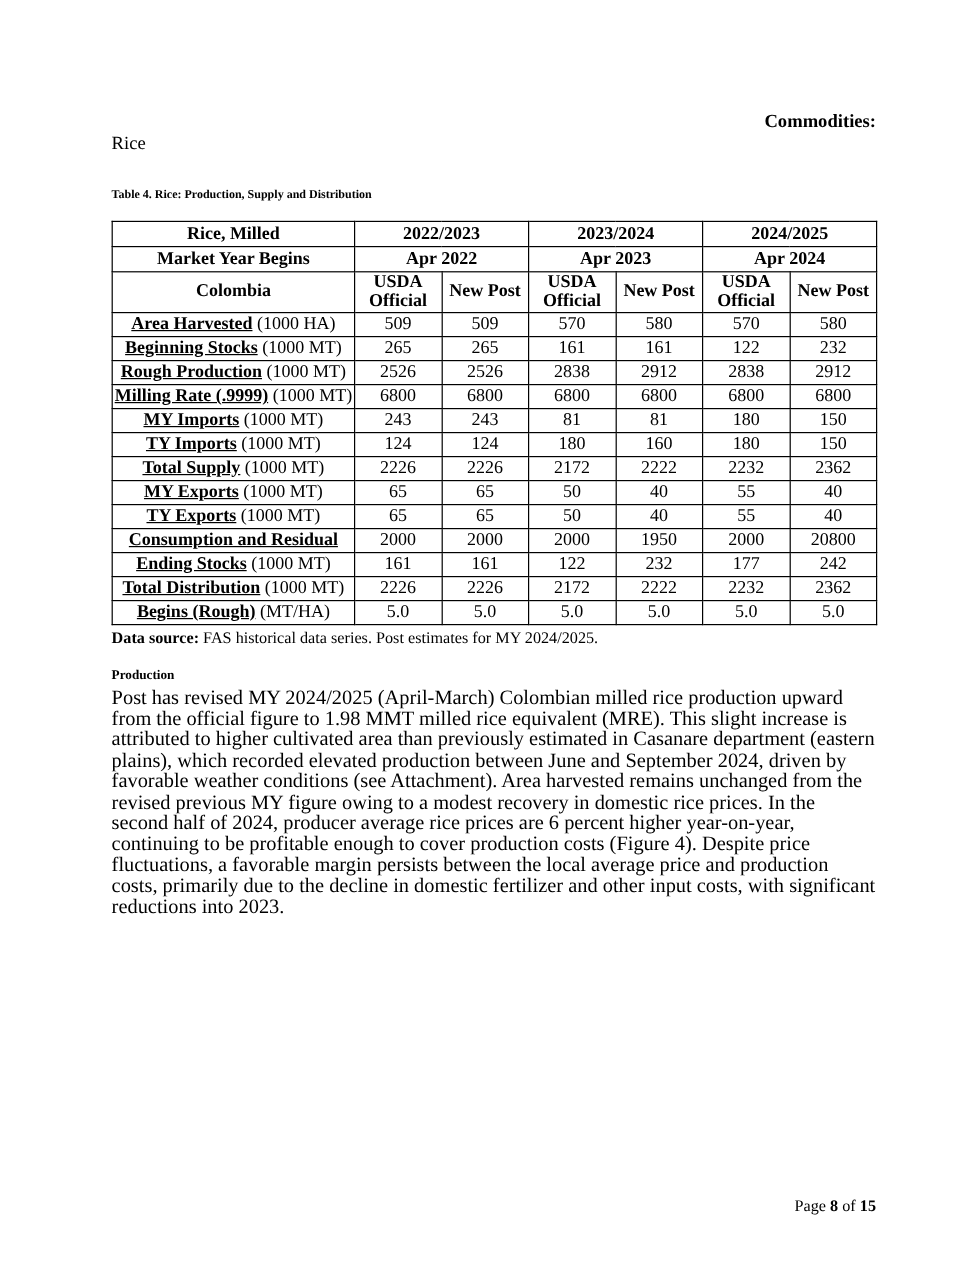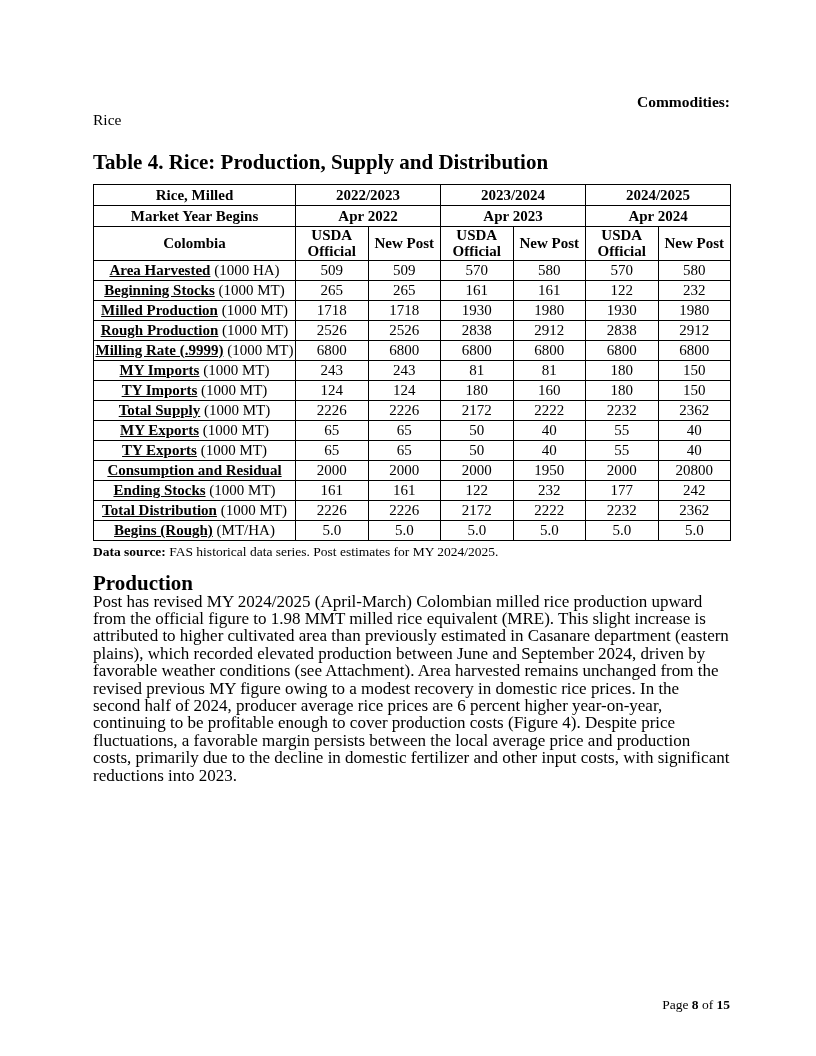--- a/index.html
+++ b/index.html
@@ -7,21 +7,21 @@
   body {
     background:#ffffff;
     color:#000000;
     font-family:"Liberation Serif", serif;
     position:relative;
     overflow:hidden;
   }
   .content { position:absolute; left:93px; top:93px; width:637px; }
   .bold { font-weight:bold;text-align:right; }
   .txtline { font-size:15.5px; line-height:17.5px; }
-  .table-title { font-size:21px; line-height:17.5px; font-weight:bold; margin-top:26px; }
+  .table-title { font-size:10px; line-height:17.5px; font-weight:bold; margin-top:26px; }
 
   table.psd {
     border-collapse:collapse;
     table-layout:fixed;
     width:637px;
     margin-top:12px;
   }
   table.psd td {
     border:1px solid #000;
     font-size:15px;
@@ -32,21 +32,21 @@
   }
   table.psd thead td { font-weight:bold; line-height:16px; }
   tr.hdr-years td, tr.hdr-my td { height:21px; }
   tr.hdr-cols td { height:34px; }
   table.psd tbody td { height:20px; line-height:18px; }
   td.rowlabel { text-align:left; white-space:nowrap; }
   td.rowlabel .bold { font-weight:bold;text-decoration:underline; }
   td.rowlabel .unit { font-weight:normal; }
 
   .datasource { font-size:13.5px; line-height:15.5px; margin-top:3px; }
-  .section-heading { font-size:21px; line-height:17.5px; font-weight:bold; margin-top:16px; }
+  .section-heading { font-size:11px; line-height:17.5px; font-weight:bold; margin-top:16px; }
   .body-paragraph { font-size:17px; line-height:17.4px; text-align:left; width:637px; }
   .page-footer {
     position:absolute;
     top:997px;
     right:86px;
     font-size:13.5px;
     line-height:15px;
   }
 </style>
 </head>
@@ -105,29 +105,20 @@
         <tr>
           <td class="rowlabel"><span class="bold">Beginning Stocks</span> <span class="unit">(1000 MT)</span></td>
           <td class="val">265</td>
           <td class="val">265</td>
           <td class="val">161</td>
           <td class="val">161</td>
           <td class="val">122</td>
           <td class="val">232</td>
         </tr>
         <tr>
-          <td class="rowlabel"><span class="bold">Milled Production</span> <span class="unit">(1000 MT)</span></td>
-          <td class="val">1718</td>
-          <td class="val">1718</td>
-          <td class="val">1930</td>
-          <td class="val">1980</td>
-          <td class="val">1930</td>
-          <td class="val">1980</td>
-        </tr>
-        <tr>
           <td class="rowlabel"><span class="bold">Rough Production</span> <span class="unit">(1000 MT)</span></td>
           <td class="val">2526</td>
           <td class="val">2526</td>
           <td class="val">2838</td>
           <td class="val">2912</td>
           <td class="val">2838</td>
           <td class="val">2912</td>
         </tr>
         <tr>
           <td class="rowlabel"><span class="bold">Milling Rate (.9999)</span> <span class="unit">(1000 MT)</span></td>

